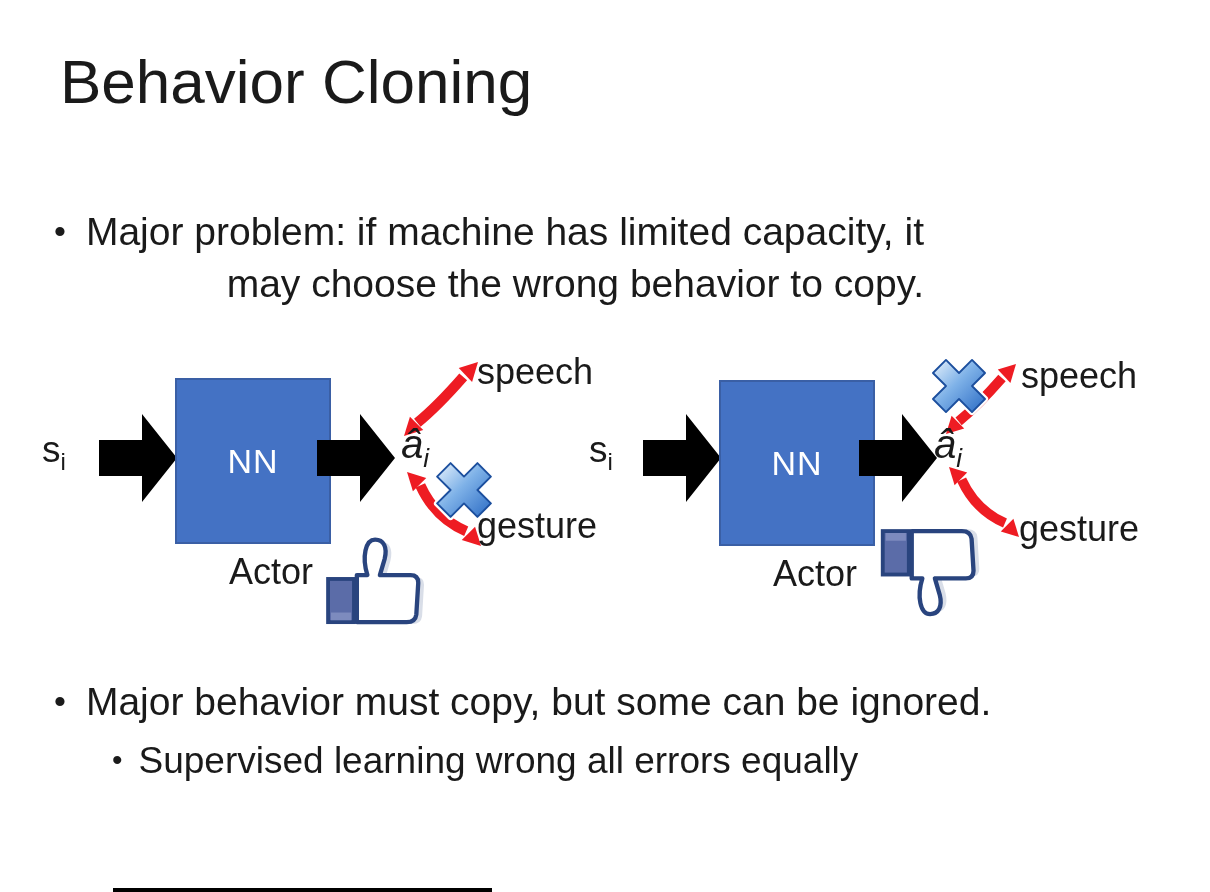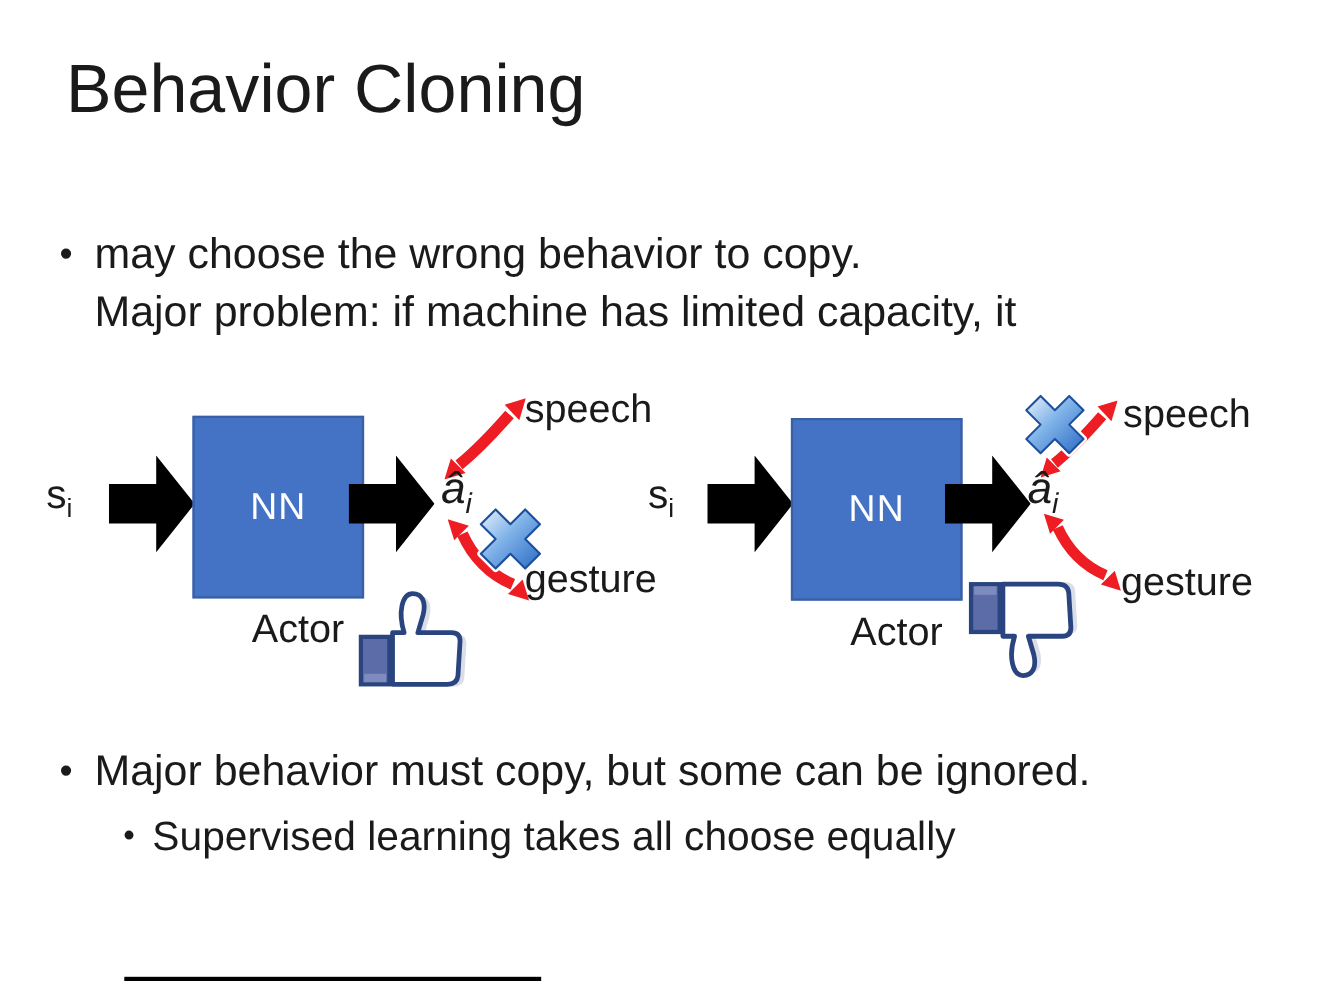--- a/index.html
+++ b/index.html
@@ -5,21 +5,21 @@
   html,body{margin:0;padding:0;background:#ffffff;}
   .slide{
     position:relative;
     width:1210px;height:892px;
     background:#ffffff;
     overflow:hidden;
     font-family:"Liberation Sans", sans-serif;
     color:#1a1a1a;
   }
   .abs{position:absolute;}
-  .txt{color:#1a1a1a;line-height:1.15;white-space:nowrap;}
+  .txt{color:#1a1a1a;line-height:1.15;white-space:nowrap;text-align:right;}
   .title{
     left:60px;top:46px;
     font-size:62px;font-weight:300;letter-spacing:0px;
   }
   .bullet-row{display:flex;align-items:flex-start;}
   .marker{font-size:34px;line-height:1.5;margin-right:20px;}
   .marker2{font-size:30px;line-height:1.55;margin-right:16px;}
   .body-text{font-size:39px;line-height:1.34;}
   .body-text2{font-size:37px;line-height:1.3;}
   .state-label{font-size:37px;}
@@ -44,22 +44,22 @@
 </head>
 <body>
 
 <div class="slide">
 
   <div class="abs txt title">Behavior Cloning</div>
 
   <div class="abs bullet-row" style="left:54px;top:206px;">
     <span class="txt marker">•</span>
     <div>
+      <div class="txt body-text">Major problem: if machine has limited capacity, it</div>
       <div class="txt body-text">may choose the wrong behavior to copy.</div>
-      <div class="txt body-text">Major problem: if machine has limited capacity, it</div>
     </div>
   </div>
 
   <div>
     <div class="abs txt state-label" style="left:42px;top:429px;"><span>s</span><sub>i</sub></div>
 
     <svg class="abs" style="left:99px;top:414px;" width="78" height="88" viewBox="0 0 78 88">
       <polygon points="0,26 43,26 43,0 78,44 43,88 43,62 0,62" fill="#000000"></polygon>
     </svg>
 
@@ -160,18 +160,18 @@
     </svg>
   </div>
 
   <div class="abs bullet-row" style="left:54px;top:676px;">
     <span class="txt marker">•</span>
     <div class="txt body-text">Major behavior must copy, but some can be ignored.</div>
   </div>
 
   <div class="abs bullet-row" style="left:112px;top:737px;">
     <span class="txt marker2">•</span>
-    <div class="txt body-text2">Supervised learning takes all choose equally</div>
+    <div class="txt body-text2">Supervised learning wrong all errors equally</div>
   </div>
 
   <div class="abs bottom-line" style="left:113px;top:888px;width:379px;height:4px;"></div>
 
 </div>
 
 </body></html>

